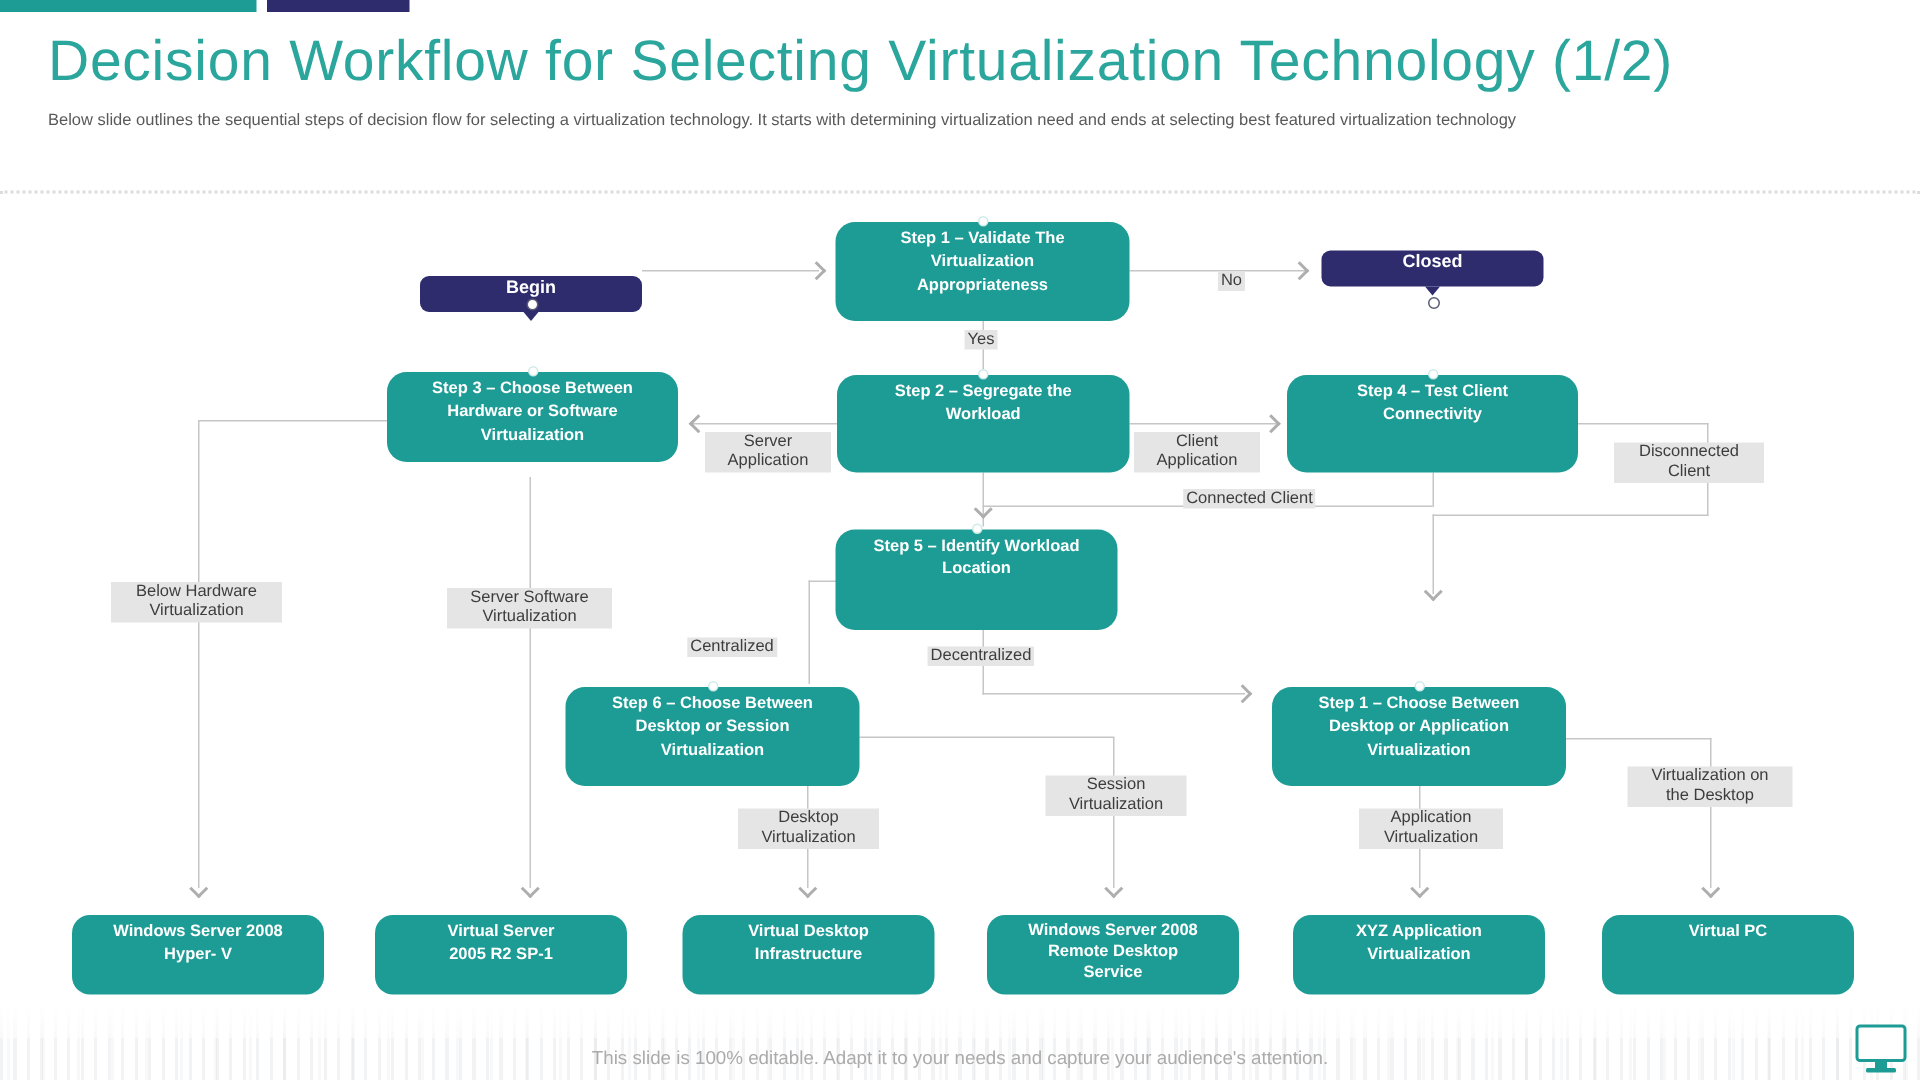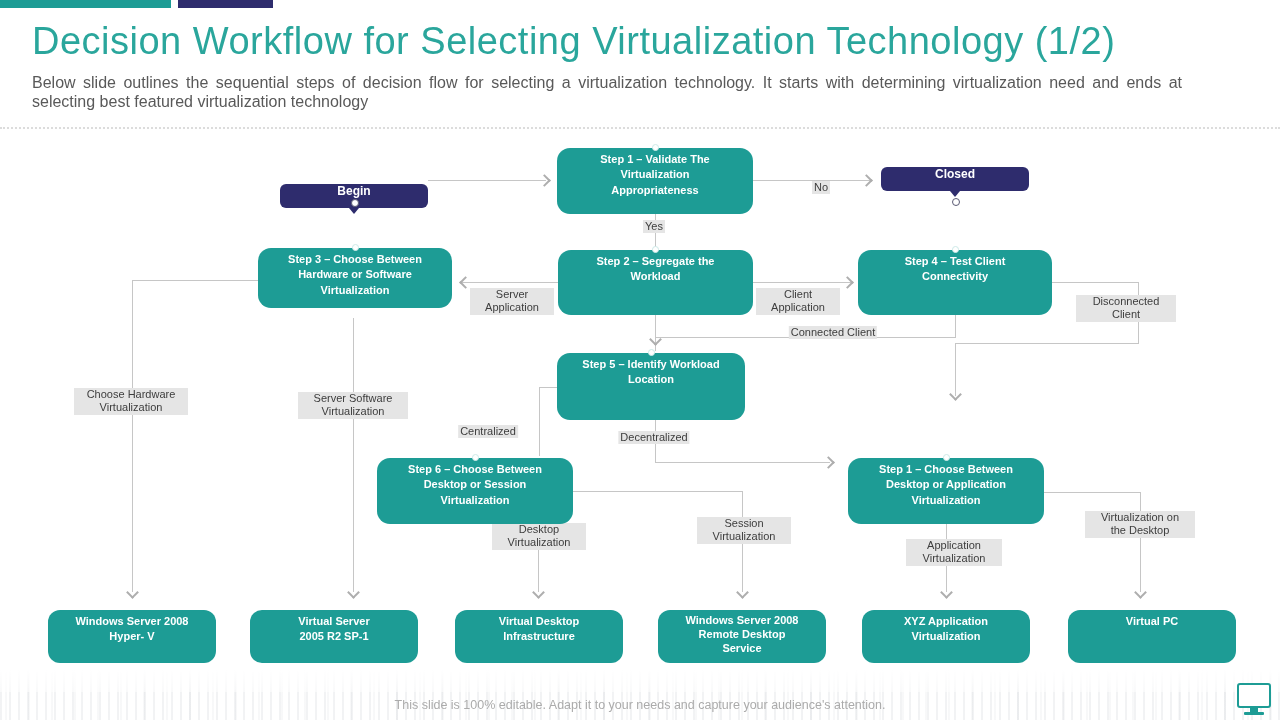--- a/index.html
+++ b/index.html
@@ -7,21 +7,21 @@
     --title:#2aa69c; --subtitle:#595959; --footer:#ababab;
   }
   html,body{margin:0;padding:0;background:#e8e8e8;}
   .slide{position:relative;width:1280px;height:720px;background:#fff;overflow:hidden;
          font-family:"Liberation Sans",sans-serif;}
   .bar{position:absolute;top:0;height:8px;}
   .bar-teal{left:0;width:171px;background:var(--teal);}
   .bar-navy{left:178px;width:95px;background:var(--navy);}
   .title{position:absolute;left:32px;top:20px;margin:0;font-size:38px;font-weight:400;
          letter-spacing:.5px;color:var(--title);white-space:nowrap;}
-  .subtitle{position:absolute;left:32px;top:74px;width:1150px;margin:0;font-size:16px;
+  .subtitle{position:absolute;left:32px;top:74px;width:1150px;margin:0;font-size:11px;
             line-height:1.17;color:var(--subtitle);text-align:justify;}
   .divider{position:absolute;left:0;top:127px;width:1280px;border-top:2px dotted #dcdcdc;}
 
   .hl{position:absolute;height:1px;background:var(--line);}
   .vl{position:absolute;width:1px;background:var(--line);}
   .ar{position:absolute;width:7px;height:7px;border-right:2px solid #aeaeae;border-bottom:2px solid #aeaeae;}
   .ar-r{transform:rotate(-45deg);} .ar-d{transform:rotate(45deg);} .ar-l{transform:rotate(135deg);}
 
   .node{position:absolute;display:flex;align-items:flex-start;justify-content:center;
         color:#fff;font-weight:bold;text-align:center;box-sizing:border-box;z-index:3;}
@@ -187,27 +187,27 @@
 
   <div class="elabel nowrap" style="left:654px;top:220px">Yes</div>
   <div class="elabel nowrap" style="left:821px;top:181px">No</div>
   <div class="elabel" style="left:512px;top:288px;width:80px">Server
 Application</div>
   <div class="elabel" style="left:798px;top:288px;width:80px">Client
 Application</div>
   <div class="elabel nowrap" style="left:833px;top:326px">Connected Client</div>
   <div class="elabel" style="left:1126px;top:295px;width:96px">Disconnected
 Client</div>
-  <div class="elabel" style="left:131px;top:388px;width:110px">Choose Hardware
+  <div class="elabel" style="left:131px;top:388px;width:110px">Below Hardware
 Virtualization</div>
   <div class="elabel" style="left:353px;top:392px;width:106px">Server Software
 Virtualization</div>
   <div class="elabel nowrap" style="left:488px;top:425px">Centralized</div>
   <div class="elabel nowrap" style="left:654px;top:431px">Decentralized</div>
-  <div class="elabel" style="left:539px;top:523px;width:90px">Desktop
+  <div class="elabel" style="left:539px;top:539px;width:90px">Desktop
 Virtualization</div>
   <div class="elabel" style="left:744px;top:517px;width:90px">Session
 Virtualization</div>
   <div class="elabel" style="left:954px;top:539px;width:92px">Application
 Virtualization</div>
   <div class="elabel" style="left:1140px;top:511px;width:106px">Virtualization on
 the Desktop</div>
 
   <div class="bgpattern"></div>
   <div class="footer">This slide is 100% editable. Adapt it to your needs and capture your audience's attention.</div>

